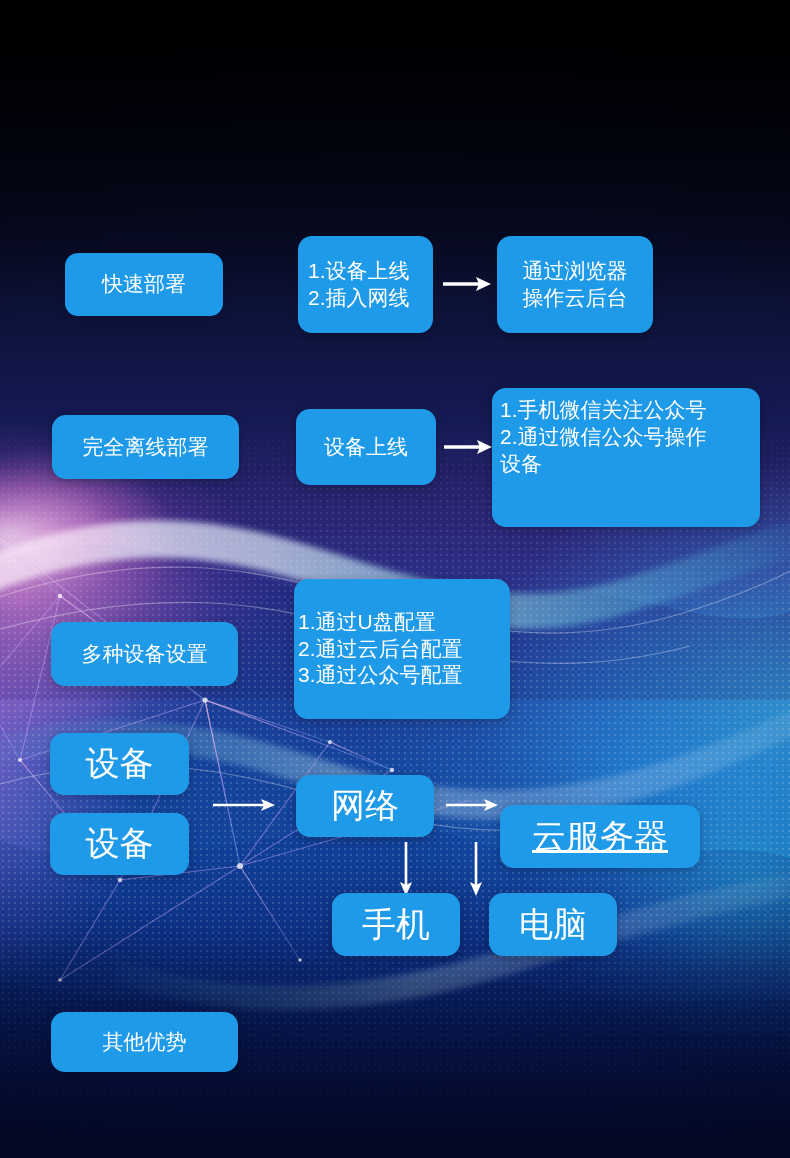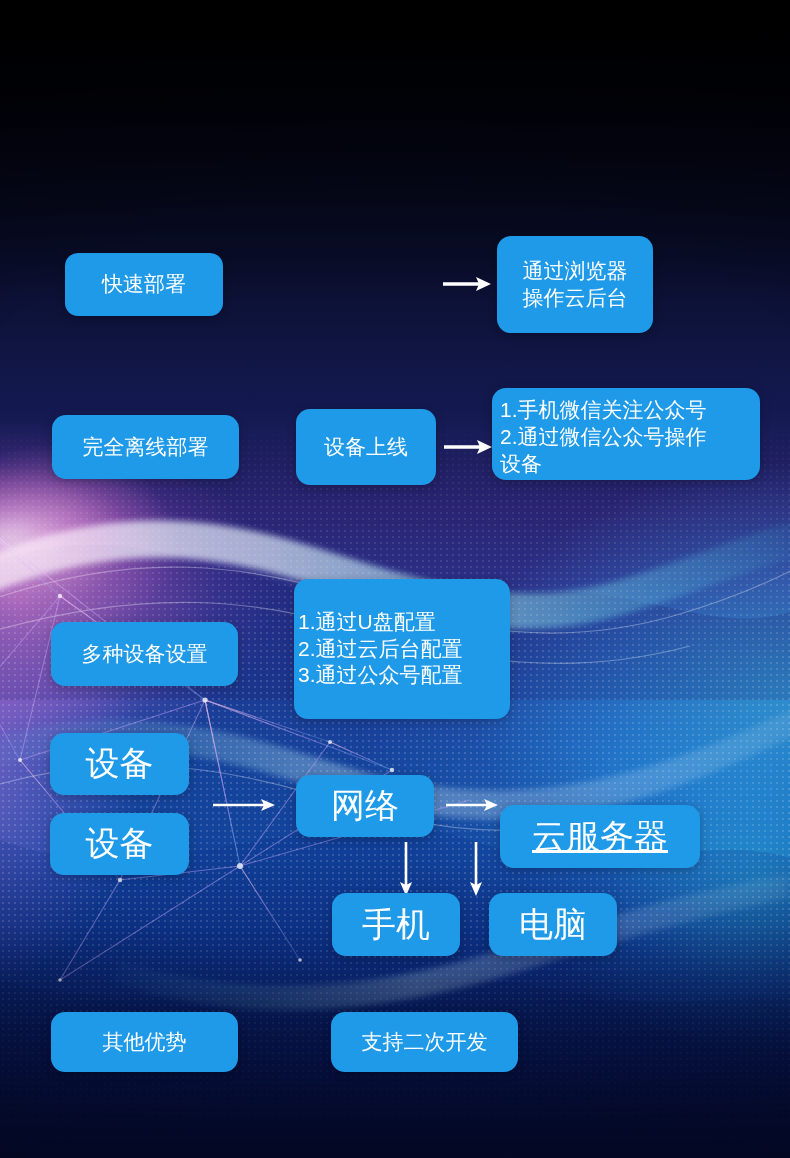--- a/index.html
+++ b/index.html
@@ -209,20 +209,22 @@
 
     <ellipse cx="10" cy="540" rx="120" ry="70" fill="url(#hotspot)" filter="url(#softer)" opacity=".8"></ellipse>
   </svg>
 
   <div class="bg bg-dots"></div>
   <div class="bg bg-vignette"></div>
 
 
   <div class="box center" style="left:65px;top:253px;width:158px;height:63px;font-size:21px;border-radius:13px;">快速部署</div>
 
+  <div class="box left" style="left:298px;top:236px;width:135px;height:97px;font-size:21px;padding-left:10px;">1.设备上线
+2.插入网线</div>
 
   <div class="arrow" style="left:443px;top:272px;width:48px;height:24px;">
     <svg width="48" height="24" viewBox="0 0 48 24">
       <line x1="0" y1="12" x2="38" y2="12" stroke="#ffffff" stroke-width="3.4"></line>
       <polygon points="48,12 33,5 36,12 33,19" fill="#ffffff"></polygon>
     </svg>
   </div>
 
   <div class="box center" style="left:497px;top:236px;width:156px;height:97px;font-size:21px;">通过浏览器
 操作云后台</div>
@@ -231,21 +233,21 @@
 
   <div class="box center" style="left:52px;top:415px;width:187px;height:64px;font-size:21px;">完全离线部署</div>
 
   <div class="arrow" style="left:444px;top:435px;width:48px;height:24px;">
     <svg width="48" height="24" viewBox="0 0 48 24">
       <line x1="0" y1="12" x2="38" y2="12" stroke="#ffffff" stroke-width="3.4"></line>
       <polygon points="48,12 33,5 36,12 33,19" fill="#ffffff"></polygon>
     </svg>
   </div>
 
-  <div class="box left" style="left:492px;top:388px;width:268px;height:92px;font-size:21px;padding-left:8px;align-items:flex-start;padding-top:9px;">1.手机微信关注公众号
+  <div class="box left" style="left:492px;top:388px;width:268px;height:139px;font-size:21px;padding-left:8px;align-items:flex-start;padding-top:9px;">1.手机微信关注公众号
 2.通过微信公众号操作
 设备</div>
 
   <div class="box center" style="left:51px;top:622px;width:187px;height:64px;font-size:21px;">多种设备设置</div>
 
   <div class="box left" style="left:294px;top:579px;width:216px;height:140px;font-size:21px;padding-left:4px;align-items:center;">1.通过U盘配置
 2.通过云后台配置
 3.通过公众号配置</div>
 
   <div class="box center" style="left:50px;top:733px;width:139px;height:62px;font-size:34px;">设备</div>
@@ -283,15 +285,14 @@
       <polygon points="12,54 6,40 12,43 18,40" fill="#ffffff"></polygon>
     </svg>
   </div>
 
   <div class="box center" style="left:332px;top:893px;width:128px;height:63px;font-size:34px;">手机</div>
 
   <div class="box center" style="left:481px;top:893px;width:128px;height:63px;font-size:34px;margin-left:8px;">电脑</div>
 
   <div class="box center" style="left:51px;top:1012px;width:187px;height:60px;font-size:21px;">其他优势</div>
 
-  <div class="box center" style="left:331px;top:1012px;width:187px;height:60px;font-size:21px;">支持二次开发</div>
 
 </div>
 
 </body></html>

